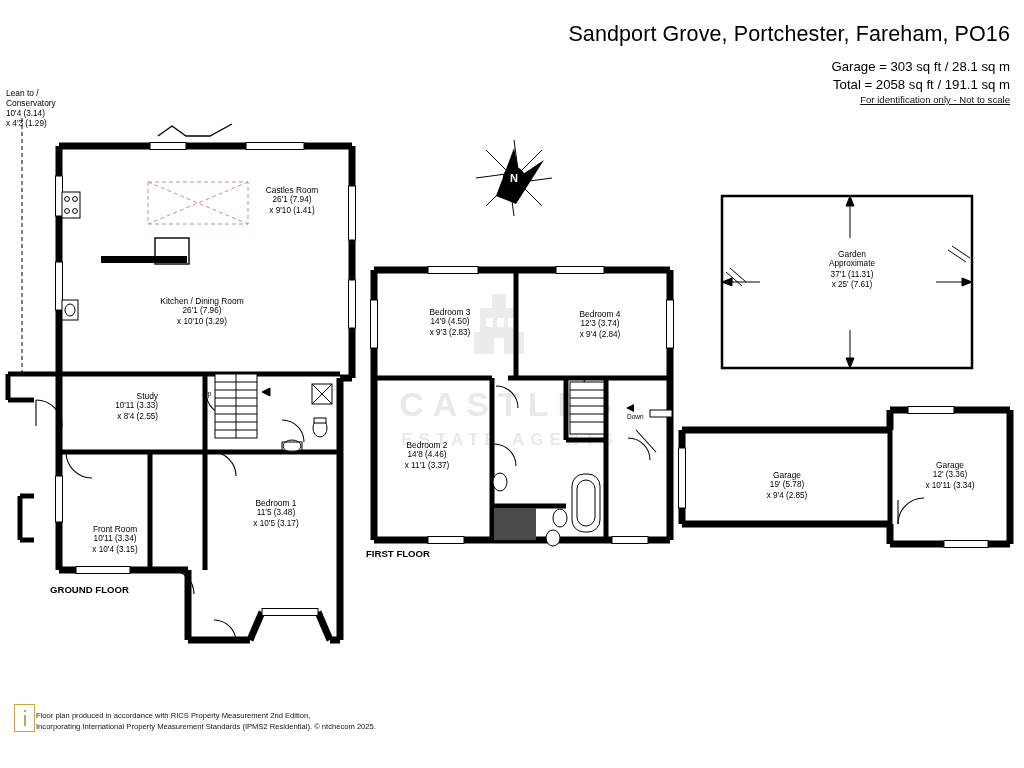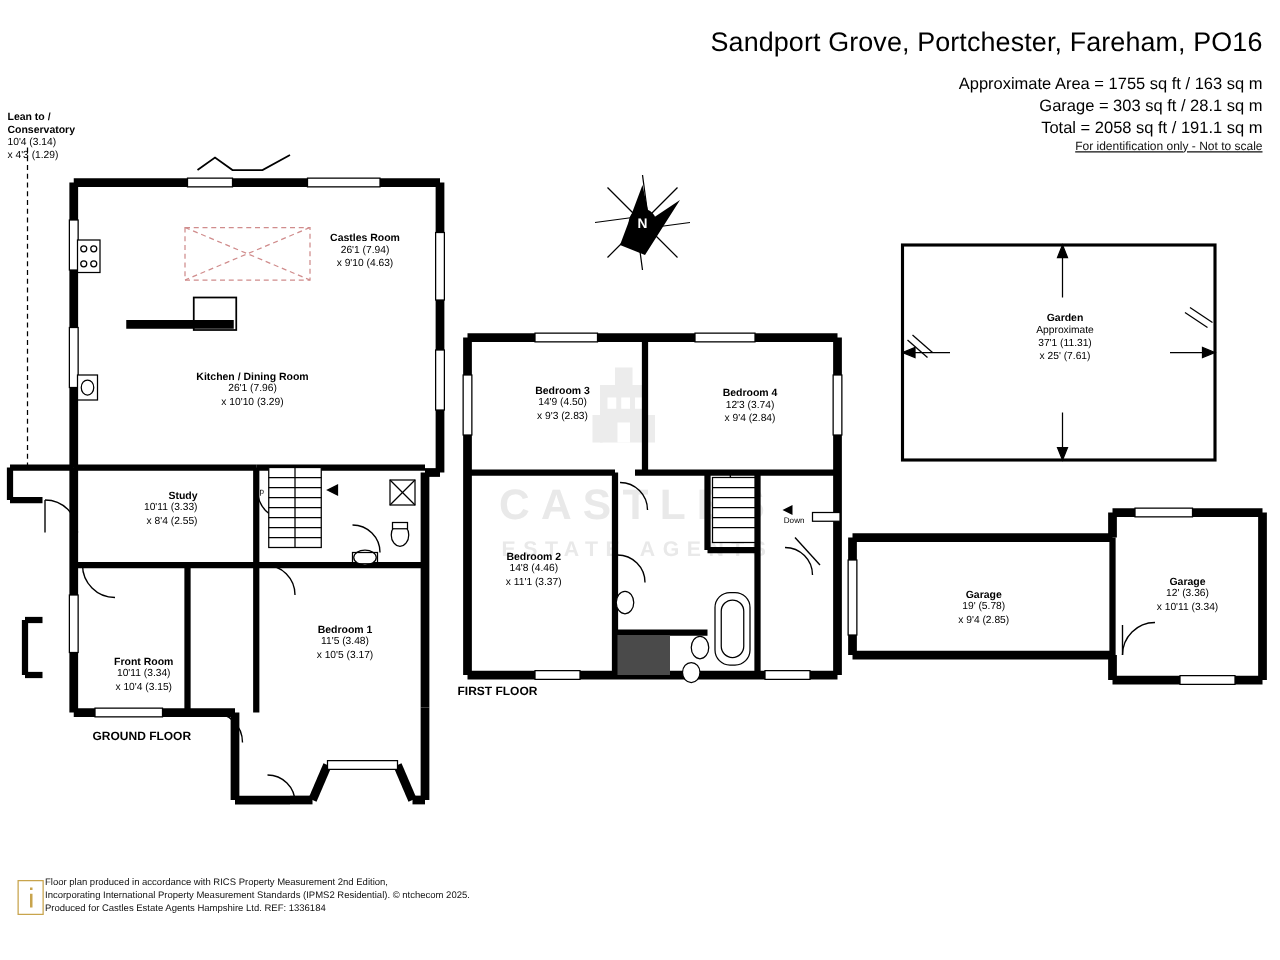--- a/index.html
+++ b/index.html
@@ -48,21 +48,21 @@
   }
   
   .lbl {
     position: absolute;
     text-align: center;
     font-size: 8.2px;
     line-height: 10.4px;
     white-space: nowrap;
   }
   .lbl .name {
-    font-weight: bold;
+    font-weight: normal;
     font-size: 8.4px;
     display: block;
   }
   .lbl.left { text-align: left; }
   .floorlabel {
     position: absolute;
     font-weight: bold;
     font-size: 9.6px;
     white-space: nowrap;
   }
@@ -129,21 +129,20 @@
     height: 11px;
     background: #c8a44c;
   }
   svg { overflow: visible; }
 </style>
 </head>
 <body>
 
 <div class="title">Sandport Grove, Portchester, Fareham, PO16</div>
 <div class="areas">
-  <div>Approximate Area = 1755 sq ft / 163 sq m</div>
   <div>Garage = 303 sq ft / 28.1 sq m</div>
   <div>Total = 2058 sq ft / 191.1 sq m</div>
   <div class="small">For identification only - Not to scale</div>
 </div>
 
 <div class="watermark">
   <span>CASTLES</span>
   <span class="l2">ESTATE AGENTS</span>
 </div>
 <svg class="wm-house" viewBox="0 0 58 70">
@@ -413,21 +412,21 @@
 <div class="lbl left" style="left:6px;top:88px;width:120px;">
   <span class="name">Lean to /</span>
   <span class="name">Conservatory</span>
   <span>10'4 (3.14)</span><br>
   <span>x 4'3 (1.29)</span>
 </div>
 
 <div class="lbl" style="left:242px;top:185px;width:100px;">
   <span class="name">Castles Room</span>
   <span>26'1 (7.94)</span><br>
-  <span>x 9'10 (4.63)</span>
+  <span>x 9'10 (1.41)</span>
 </div>
 
 <div class="lbl" style="left:142px;top:296px;width:120px;">
   <span class="name">Kitchen / Dining Room</span>
   <span>26'1 (7.96)</span><br>
   <span>x 10'10 (3.29)</span>
 </div>
 
 <div class="lbl" style="left:78px;top:391px;width:80px;text-align:right;">
   <span class="name">Study</span>
@@ -480,24 +479,23 @@
 
 <div class="lbl" style="left:908px;top:460px;width:84px;">
   <span class="name">Garage</span>
   <span>12' (3.36)</span><br>
   <span>x 10'11 (3.34)</span>
 </div>
 
 <div class="lbl left" style="left:203px;top:389px;width:16px;font-size:6.5px;">Up</div>
 <div class="lbl left" style="left:627px;top:412px;width:26px;font-size:6.5px;">Down</div>
 
-<div class="floorlabel" style="left:50px;top:584px;margin-left:24px;">GROUND FLOOR</div>
+<div class="floorlabel" style="left:50px;top:584px;">GROUND FLOOR</div>
 <div class="floorlabel" style="left:366px;top:548px;">FIRST FLOOR</div>
 
 <div class="footer-icon">
   <span class="i"></span>
     <span class="i2"></span>
 </div>
 <div class="footer">
   <div>Floor plan produced in accordance with RICS Property Measurement 2nd Edition,</div>
   <div>Incorporating International Property Measurement Standards (IPMS2 Residential).   © ntchecom 2025.</div>
-  <div>Produced for Castles Estate Agents Hampshire Ltd.   REF: 1336184</div>
 </div>
 
 </body></html>

